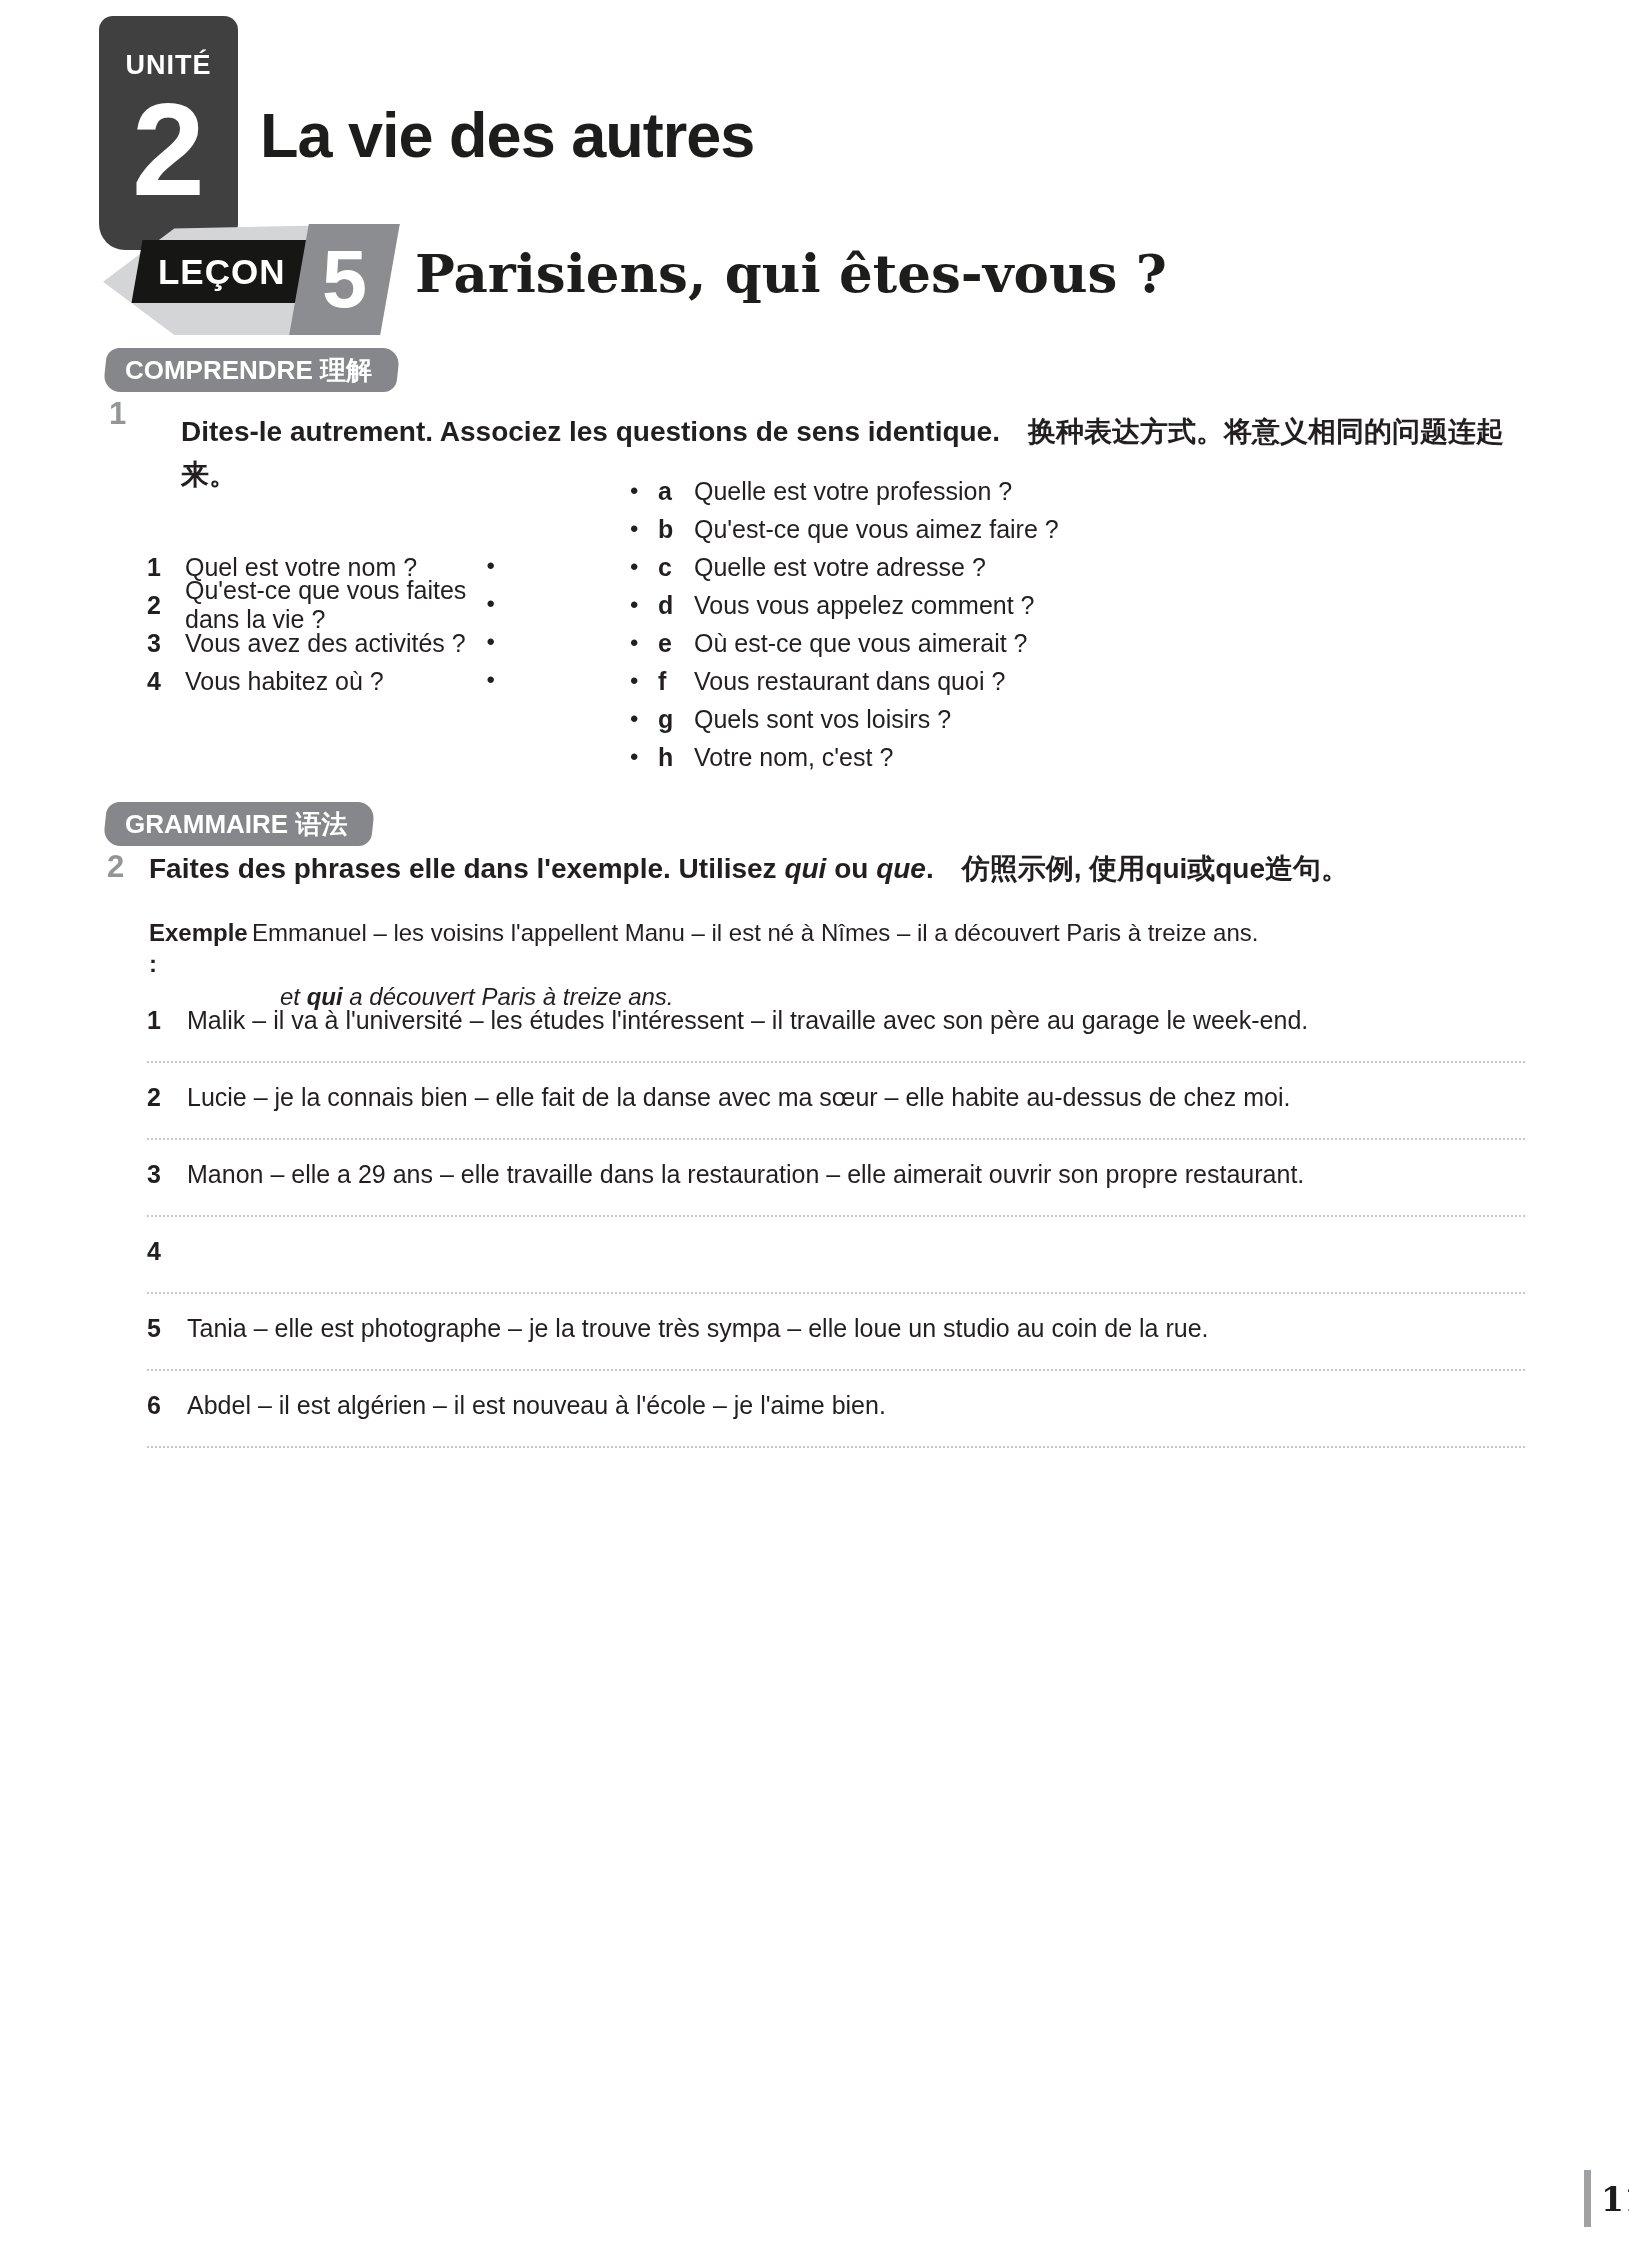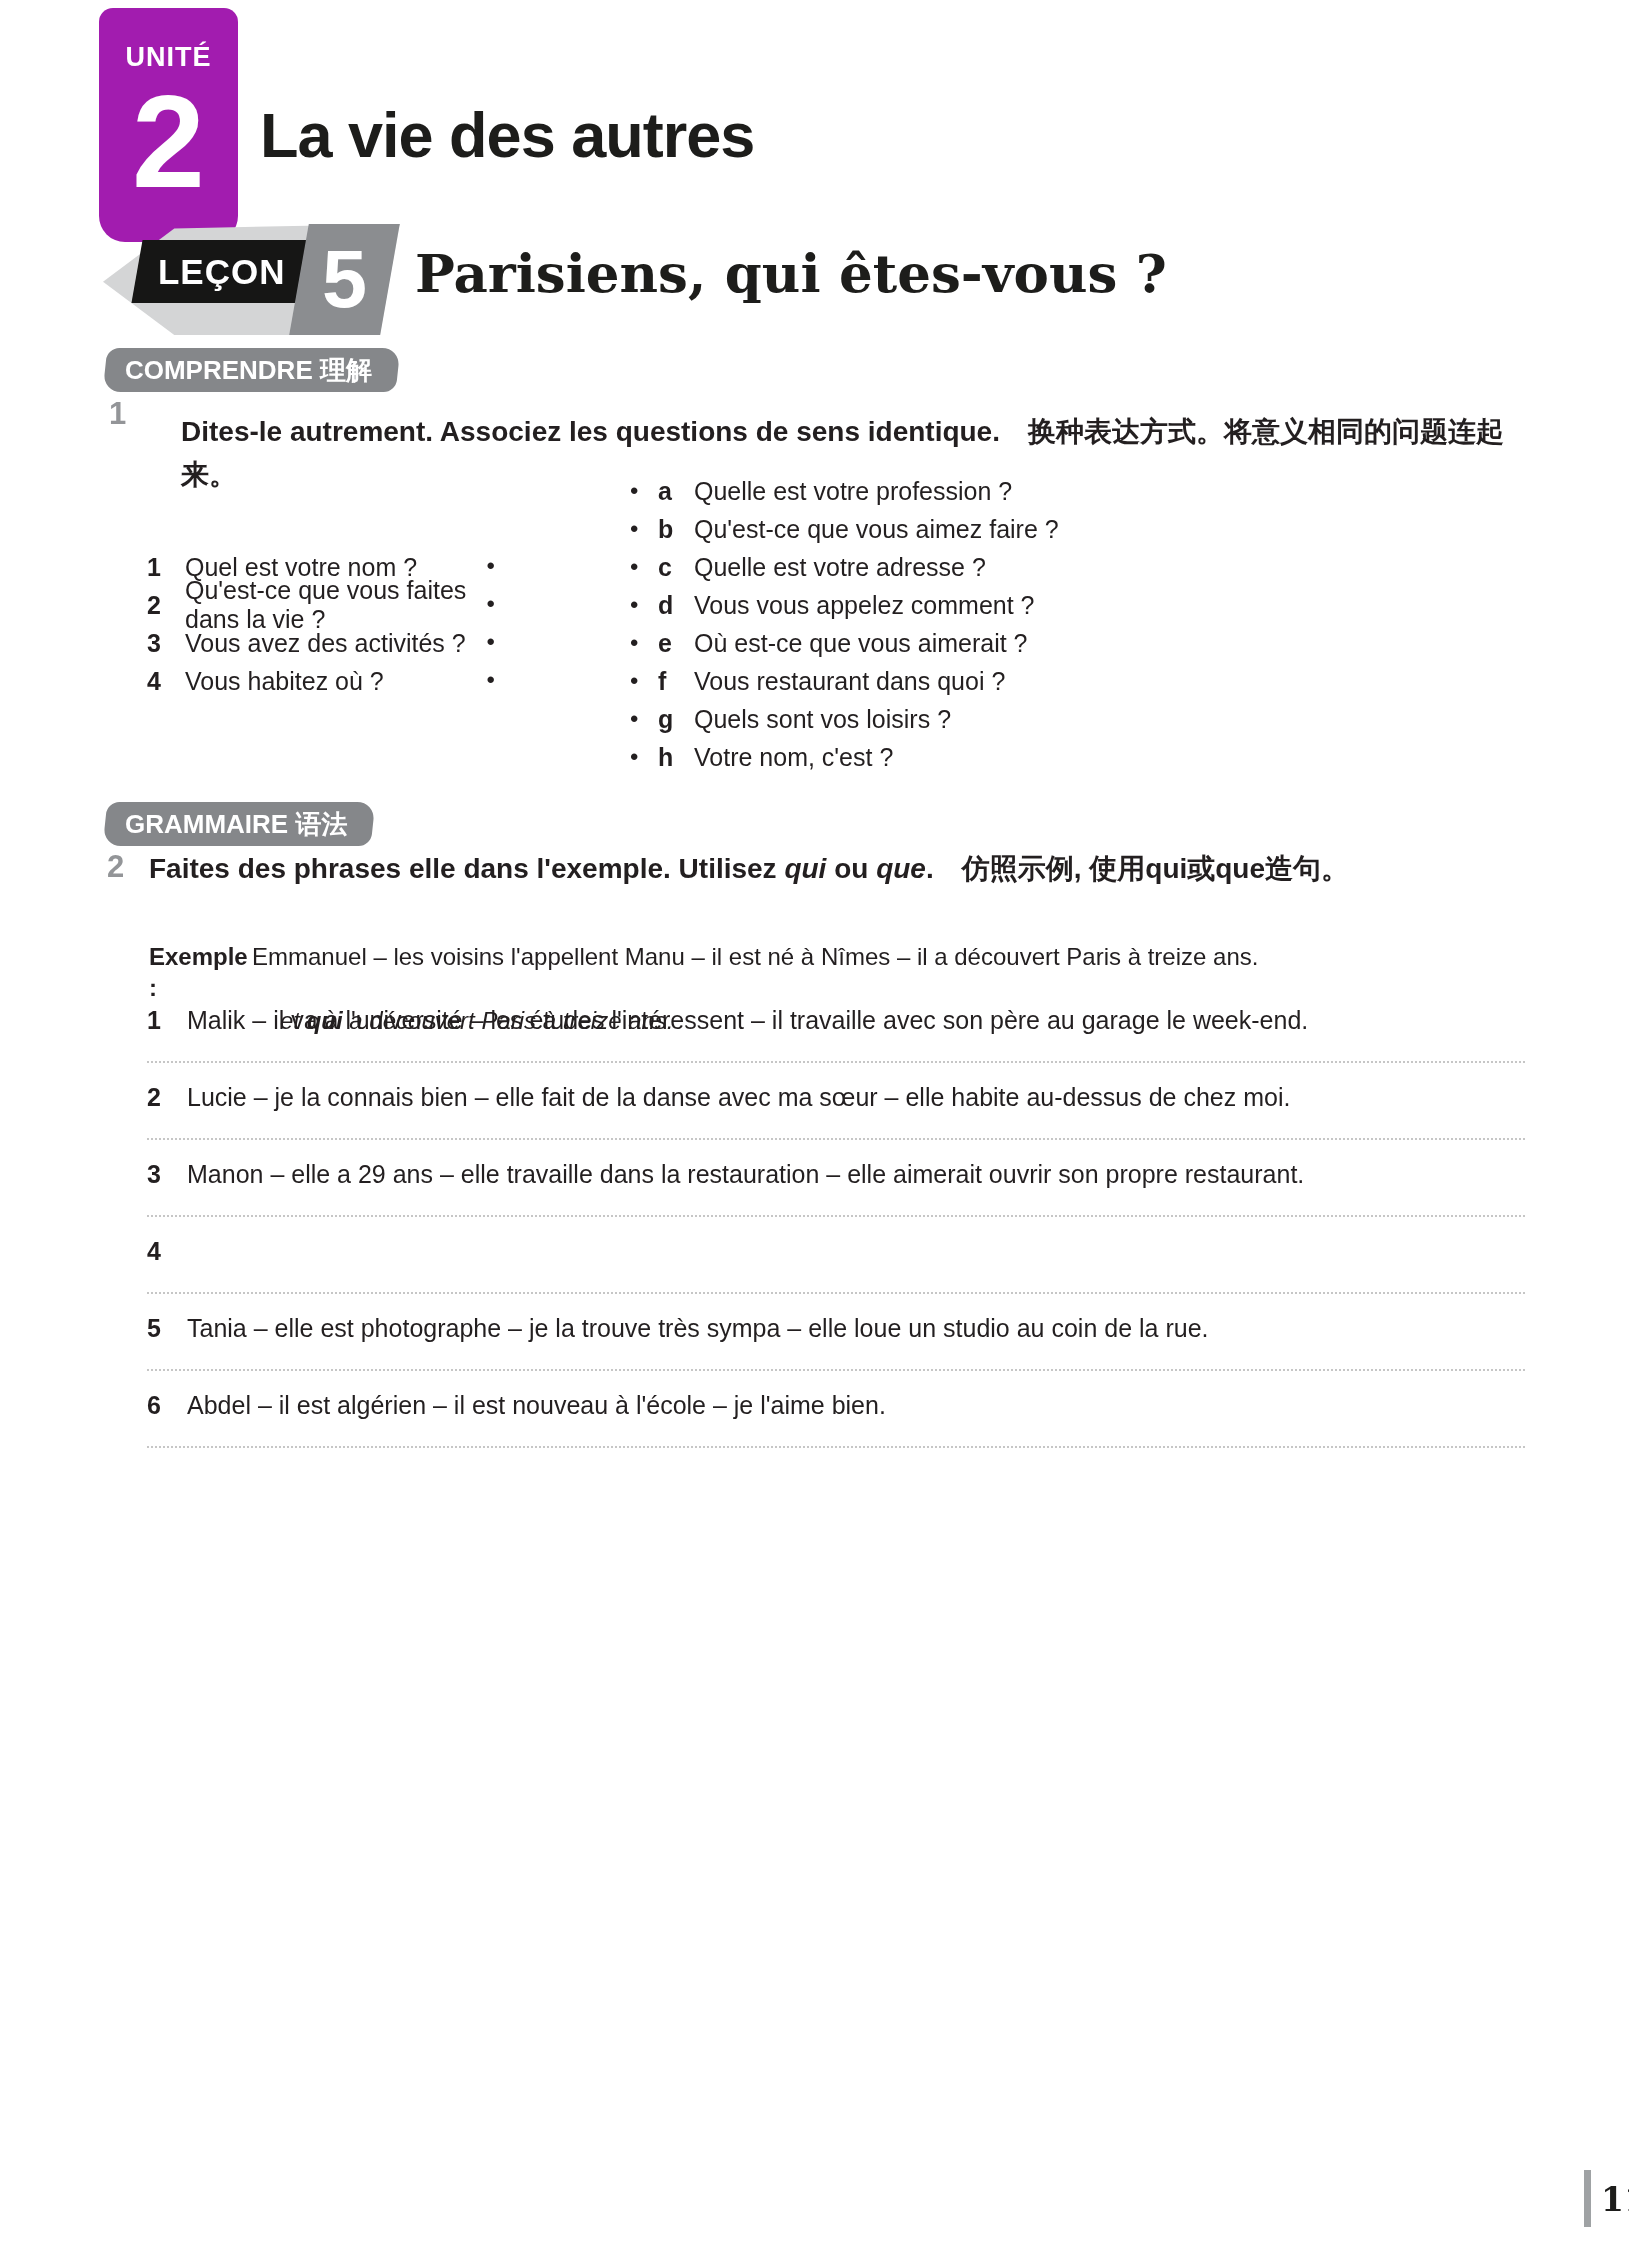--- a/index.html
+++ b/index.html
@@ -4,22 +4,22 @@
 <style>
   * { margin:0; padding:0; box-sizing:border-box; }
   html,body { background:#ffffff; }
   .page {
     position:relative; width:1630px; height:2259px; background:#ffffff;
     font-family:"Liberation Sans","DejaVu Sans",sans-serif; color:#231f20; overflow:hidden;
   }
 
   
   .unit-badge {
-    position:absolute; left:99px; top:8px; width:139px; height:234px;
-    background:#a21caf; border-radius:14px 14px 26px 26px; text-align:center;
+    position:absolute; left:99px; top:16px; width:139px; height:234px;
+    background:#404040; border-radius:14px 14px 26px 26px; text-align:center;
   }
   .unit-label { margin-top:34px; color:#fff; font-weight:bold; font-size:27px; letter-spacing:1px; }
   .unit-number { color:#fff; font-weight:bold; font-size:131px; line-height:1.02; margin-top:2px; }
 
   .unit-title {
     position:absolute; left:260px; top:99px; font-size:63px; font-weight:bold;
     letter-spacing:-1px; color:#1d1d1b;
   }
 
   
@@ -67,21 +67,21 @@
   .match-left { position:absolute; left:147px; top:548px; width:348px; }
   .match-left .mrow { position:relative; height:38px; display:flex; align-items:center; font-size:25px; }
   .match-left .mnum { width:38px; font-weight:bold; flex:none; }
   .match-left .mbullet { position:absolute; right:0; top:4px; font-size:24px; }
   .match-right { position:absolute; left:630px; top:472px; }
   .match-right .mrow { height:38px; display:flex; align-items:center; font-size:25px; }
   .match-right .mbullet { width:28px; flex:none; font-size:24px; }
   .match-right .mletter { width:36px; flex:none; font-weight:bold; }
 
   
-  .example { position:absolute; left:149px; top:918px; width:1386px; font-size:24px; line-height:1.28;margin-top:24px; }
+  .example { position:absolute; left:149px; top:918px; width:1386px; font-size:24px; line-height:1.28; }
   .ex-line1 { display:flex; }
   .ex-label { font-weight:bold; width:103px; flex:none; }
   .ex-line2 { margin-left:103px; font-style:italic; margin-top:3px; }
   .ex-line3 { margin-left:131px; font-style:italic; margin-top:3px; }
   .ex-line2 .arrow { font-style:normal; font-weight:bold; }
   .example .b { font-weight:bold; }
 
   
   .items { position:absolute; left:147px; top:998px; width:1378px; }
   .item { position:relative; height:77px; }

